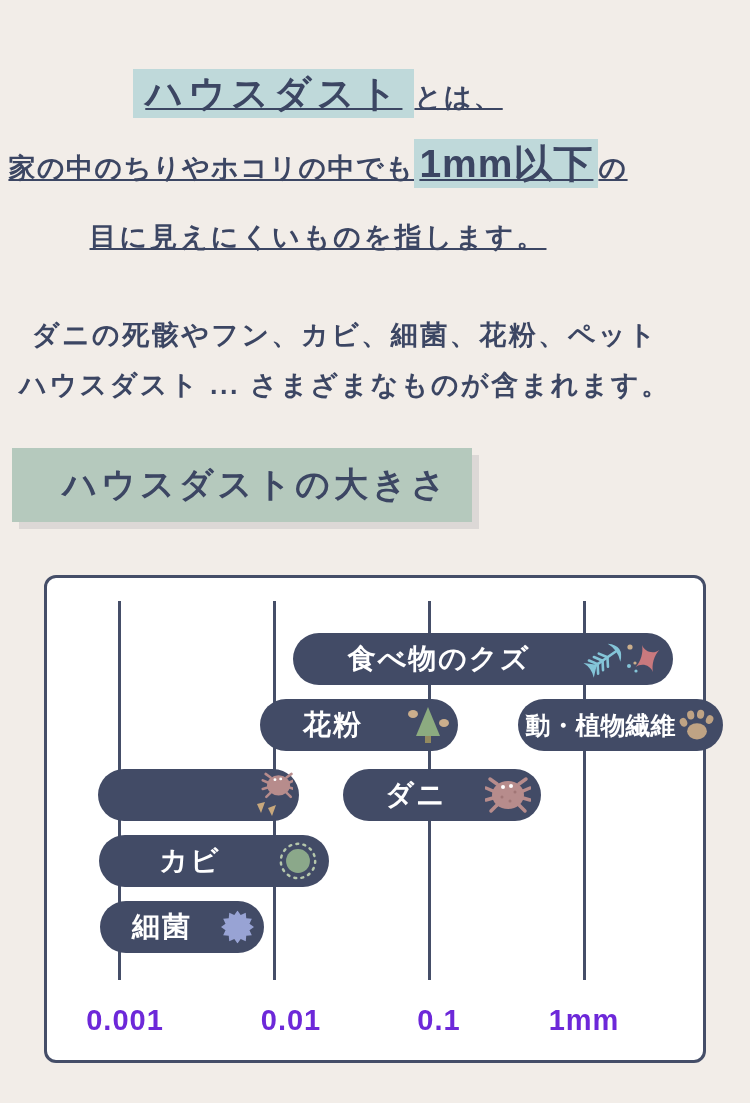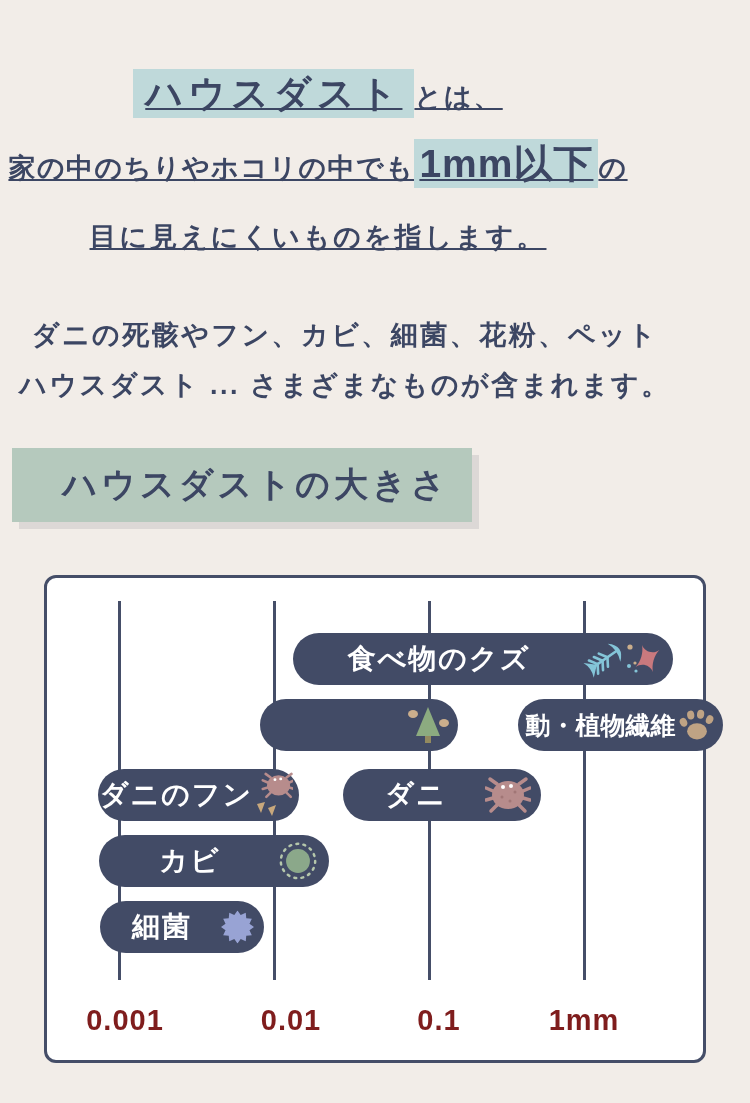--- a/index.html
+++ b/index.html
@@ -20,21 +20,21 @@
   
   .section-title{position:absolute;top:448px;left:0;width:460px;height:74px;background:#b5c9bd;
     box-shadow:7px 7px 0 rgba(90,95,105,0.14);display:flex;align-items:center;justify-content:center;margin-left:12px;}
   .section-title span{font-size:34px;font-weight:700;letter-spacing:4px;padding-left:28px;}
 
   
   .chart{position:absolute;left:44px;top:575px;width:662px;height:488px;background:#ffffff;
     border:3px solid #454e68;border-radius:12px;box-sizing:border-box;}
   .grid{position:absolute;top:23px;width:3px;height:379px;background:#454e68;}
   .g1{left:71px;} .g2{left:226px;} .g3{left:381px;} .g4{left:536px;}
-  .tick{position:absolute;top:426px;width:140px;text-align:center;font-size:29px;font-weight:700;color:#7f1d1d;letter-spacing:1px;}
+  .tick{position:absolute;top:426px;width:140px;text-align:center;font-size:29px;font-weight:700;color:#6d28d9;letter-spacing:1px;}
   .t1{left:8px;} .t2{left:174px;} .t3{left:322px;} .t4{left:467px;}
 
   .pill{position:absolute;height:52px;background:#424b66;border-radius:26px;display:flex;align-items:center;box-sizing:border-box;}
   .pill .lbl{flex:1;text-align:center;color:#ffffff;font-size:28px;font-weight:700;letter-spacing:2px;white-space:nowrap;}
   .pill .ic{position:absolute;top:50%;transform:translateY(-50%);display:flex;}
   .p1{left:246px;top:55px;width:380px;padding-right:88px;} .p1 .ic{right:10px;}
   .p2{left:213px;top:121px;width:198px;padding-right:52px;} .p2 .ic{right:8px;}
   .p3{left:423px;top:121px;width:205px;padding-right:40px;margin-left:48px;} .p3 .ic{right:8px;}
   .p3 .lbl{font-size:25px;letter-spacing:0;}
   .p4{left:51px;top:191px;width:201px;padding-right:44px;}  .p4 .ic{right:6px;}
@@ -85,20 +85,21 @@
           <circle cx="53" cy="38" r="1.6" fill="#84c5d8"></circle>
           <circle cx="52" cy="30" r="1.6" fill="#cbae8c"></circle>
           <g transform="translate(59,12) rotate(16)">
             <path d="M0 0 C4.5 6 13.5 6 18 0 C14.5 7 14.5 16 18 23 C13.5 17 4.5 17 0 23 C3.5 16 3.5 7 0 0 Z" fill="#c9797e"></path>
           </g>
         </svg>
       </span>
     </div>
 
     <div class="pill p2">
+      <span class="lbl">花粉</span>
       <span class="ic">
         <svg width="44" height="40" viewBox="0 0 44 40">
           <ellipse cx="7" cy="9" rx="5" ry="4" fill="#cbae8c"></ellipse>
           <ellipse cx="38" cy="18" rx="5" ry="4" fill="#cbae8c"></ellipse>
           <path d="M22 2 L34 31 L10 31 Z" fill="#8cab80"></path>
           <rect x="19" y="31" width="6" height="7" fill="#938a5f"></rect>
         </svg>
       </span>
     </div>
 
@@ -111,21 +112,20 @@
             <ellipse cx="5" cy="15" rx="4" ry="5" transform="rotate(-24 5 15)"></ellipse>
             <ellipse cx="13" cy="7" rx="4" ry="5" transform="rotate(-8 13 7)"></ellipse>
             <ellipse cx="24" cy="6" rx="4" ry="5" transform="rotate(8 24 6)"></ellipse>
             <ellipse cx="34" cy="12" rx="4" ry="5" transform="rotate(24 34 12)"></ellipse>
           </g>
         </svg>
       </span>
     </div>
 
     <div class="pill p4">
-      <span class="lbl">ダニのフン</span>
       <span class="ic">
         <svg width="40" height="46" viewBox="0 0 40 46">
           <g transform="translate(9,-1) scale(0.72)">
             <g stroke="#b78c8c" stroke-width="3.5" stroke-linecap="round">
               <line x1="12" y1="9" x2="5" y2="4"></line>
                 <line x1="8" y1="16" x2="1" y2="13"></line>
               <line x1="8" y1="23" x2="1" y2="25"></line>
                 <line x1="12" y1="30" x2="6" y2="36"></line>
               <line x1="34" y1="9" x2="41" y2="4"></line>
                 <line x1="38" y1="16" x2="45" y2="13"></line>

